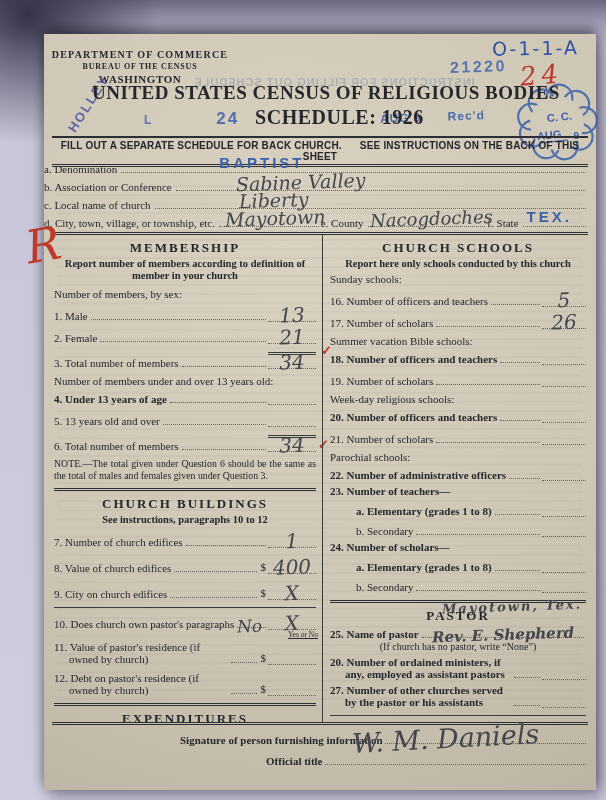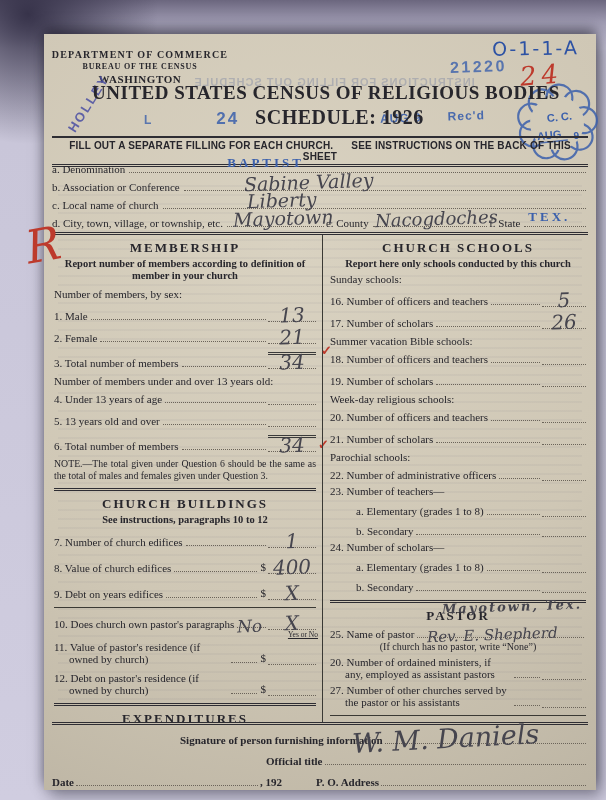--- a/index.html
+++ b/index.html
@@ -48,38 +48,38 @@
     transform:rotate(-58deg);opacity:.85;}
   .cloud{position:absolute;left:468px;top:46px;transform:rotate(-6deg);}
   .rmark{position:absolute;left:-18px;top:184px;font-size:46px;font-style:italic;
     font-family:"DejaVu Serif",serif;transform:rotate(-10deg);z-index:3;}
   
   .banner{position:absolute;top:102px;left:8px;right:8px;text-align:center;
     border-top:2px solid #2e2d33;border-bottom:3px double #2e2d33;padding:2px 0 2px 0;
     font-family:"Liberation Sans",sans-serif;font-weight:bold;font-size:10px;letter-spacing:.2px;}
   .banner .gap{display:inline-block;width:18px;}
   
-  .fields{position:absolute;top:124px;left:8px;right:8px;z-index:2;}
+  .fields{position:absolute;top:124px;left:0;right:8px;z-index:2;}
   .frow{display:flex;align-items:flex-end;height:17px;font-size:11px;margin-bottom:1px;}
   .flabel{flex:none;padding-right:2px;}
   .flead{flex:1;border-bottom:1px dotted #6b645a;margin:0 2px 2px 2px;position:relative;}
   .flead .hw{position:absolute;bottom:-3px;white-space:nowrap;}
   .hw{font-family:"DejaVu Serif",serif;font-style:italic;color:#46454e;display:inline-block;
     transform:rotate(-2deg);}
-  .stampval{position:absolute;bottom:1px;font-size:13px;letter-spacing:3px;font-family:Liberation Serif, serif;}
+  .stampval{position:absolute;bottom:1px;font-size:15px;letter-spacing:3px;}
   
   .cols{position:absolute;top:198px;left:8px;right:8px;height:488px;display:flex;
     border-top:3px double #2e2d33;overflow:hidden;z-index:2;}
   .col-left{width:262px;flex:none;padding:0 6px 0 2px;position:relative;}
   .col-right{flex:1;border-left:1px solid #3a3934;padding:0 2px 0 7px;position:relative;}
   .sectitle{text-align:center;font-size:13px;font-weight:bold;letter-spacing:2px;margin-top:5px;}
   .subtitle{text-align:center;font-size:10.5px;font-weight:bold;line-height:12px;margin-top:2px;}
   .ghead{font-size:11px;margin-top:6px;}
   .qrow{display:flex;align-items:flex-end;margin-top:8px;font-size:11px;line-height:12px;position:relative;}
-  .qrow.tight{margin-top:4px;}
+  .qrow.tight{margin-top:4px;font-weight:bold;}
   .qrow.subrow{margin-top:6px;padding-left:26px;}
   .qlabel{flex:none;padding-right:1px;}
   .qlabel.wrap{flex:1;padding-left:15px;text-indent:-15px;}
   .lead{flex:1;border-bottom:1px dotted #6b645a;margin:0 2px 2px 2px;min-width:6px;position:relative;}
   .ans{flex:none;width:48px;border-bottom:1px dotted #6b645a;position:relative;height:13px;}
   .col-right .ans{width:44px;}
   .ans .num{position:absolute;left:0;right:0;bottom:-3px;text-align:center;
     font-size:20px;line-height:18px;}
   .ans.sum{border-top:3px double #3a3a3a;}
   .dollar{flex:none;font-size:11px;margin:0 2px 1px 2px;}
@@ -142,21 +142,21 @@
         <circle cx="66" cy="26" r="13"></circle>
     </g>
     <circle cx="45" cy="43" r="27" fill="#d2cbb9"></circle>
     <text x="48" y="41" font-family="Liberation Sans, sans-serif" font-size="11" font-weight="bold" fill="#3b60ac" text-anchor="middle">C. C.</text>
     <text x="36" y="58" font-family="Liberation Sans, sans-serif" font-size="11" font-weight="bold" fill="#3b60ac" text-anchor="middle">AUG</text>
     <text x="63" y="61" font-family="Liberation Sans, sans-serif" font-size="10" font-weight="bold" fill="#3b60ac" text-anchor="middle">9</text>
     <line x1="26" y1="61" x2="54" y2="61" stroke="#3b60ac" stroke-width="1.5" opacity=".85"></line>
   </svg>
 
   <div class="banner">
-    <span>FILL OUT A SEPARATE FILLING FOR EACH CHURCH.</span><span class="gap"></span><span>SEE INSTRUCTIONS ON THE BACK OF THIS SHEET</span>
+    <span>FILL OUT A SEPARATE SCHEDULE FOR BACK CHURCH.</span><span class="gap"></span><span>SEE INSTRUCTIONS ON THE BACK OF THIS SHEET</span>
   </div>
 
   <div class="fields">
     <div class="frow">
       <span class="flabel">a. Denomination</span>
       <span class="flead">
           <span class="stamp stampval" style="left:98px">BAPTIST</span>
         </span>
     </div>
     <div class="frow">
@@ -256,21 +256,21 @@
       </div>
       <div class="qrow" style="margin-top:12px">
         <span class="qlabel"><span>8.</span> <span>Value of church edifices</span></span>
         <span class="lead"></span>
         <span class="dollar">$</span>
         <span class="ans">
             <span class="hw num">400</span>
           </span>
       </div>
       <div class="qrow" style="margin-top:12px">
-        <span class="qlabel"><span>9.</span> <span>Debt on years edifices</span></span>
+        <span class="qlabel"><span>9.</span> <span>City on church edifices</span></span>
         <span class="lead"></span>
         <span class="dollar">$</span>
         <span class="ans">
             <span class="hw num xmark">X</span>
           </span>
       </div>
 
       <div class="thinrule"></div>
 
       <div class="qrow">
@@ -426,27 +426,15 @@
   <div class="bottom">
     <div class="brow">
       <span class="blabel" style="margin-left:128px">Signature of person furnishing information</span>
       <span class="lead"></span>
       <span class="hw sig">W. M. Daniels</span>
     </div>
     <div class="brow">
       <span class="blabel" style="margin-left:214px">Official title</span>
       <span class="lead"></span>
     </div>
-    <div class="brow">
-      <span class="half" style="max-width:230px">
-        <span class="blabel">Date</span>
-        <span class="lead"></span>
-        <span class="blabel">, 192</span>
-      </span>
-      <span style="flex:none;width:34px"></span>
-      <span class="half">
-        <span class="blabel">P. O. Address</span>
-        <span class="lead"></span>
-      </span>
-    </div>
 
   </div>
 </div>
 
 </body></html>

